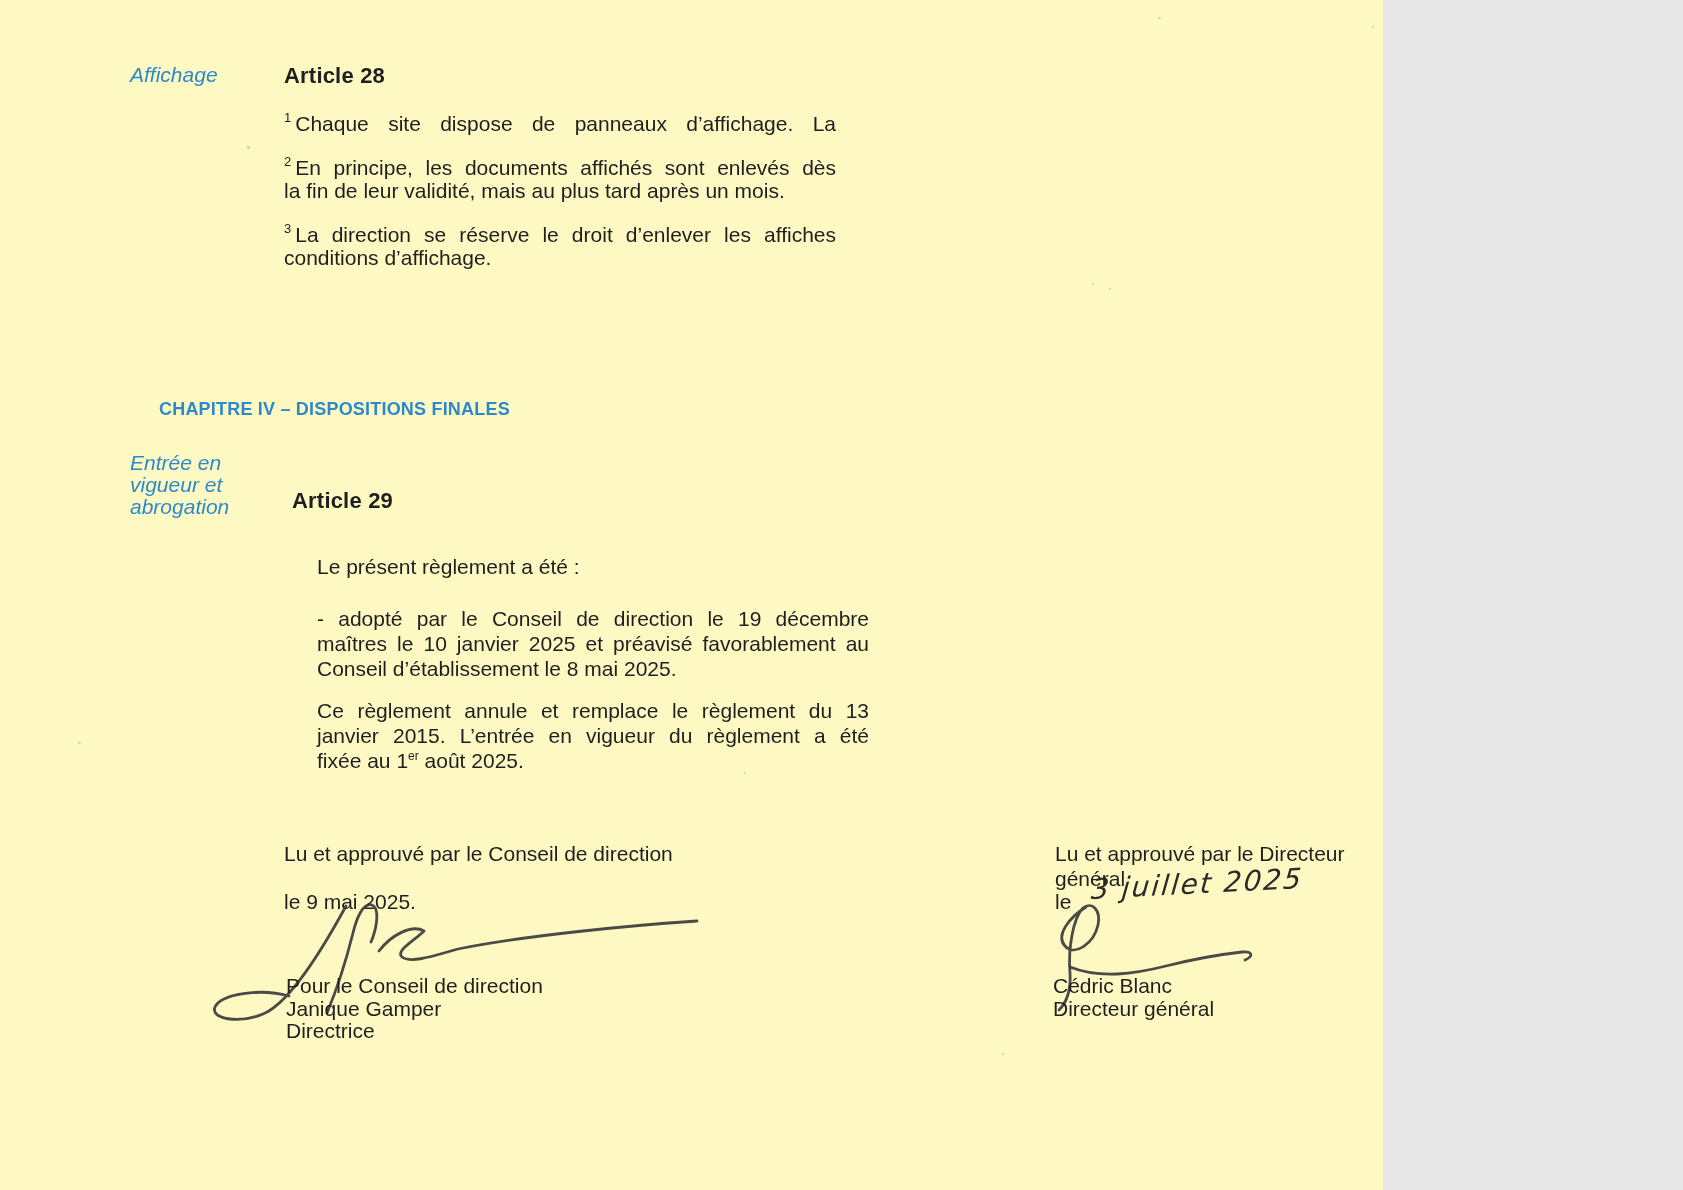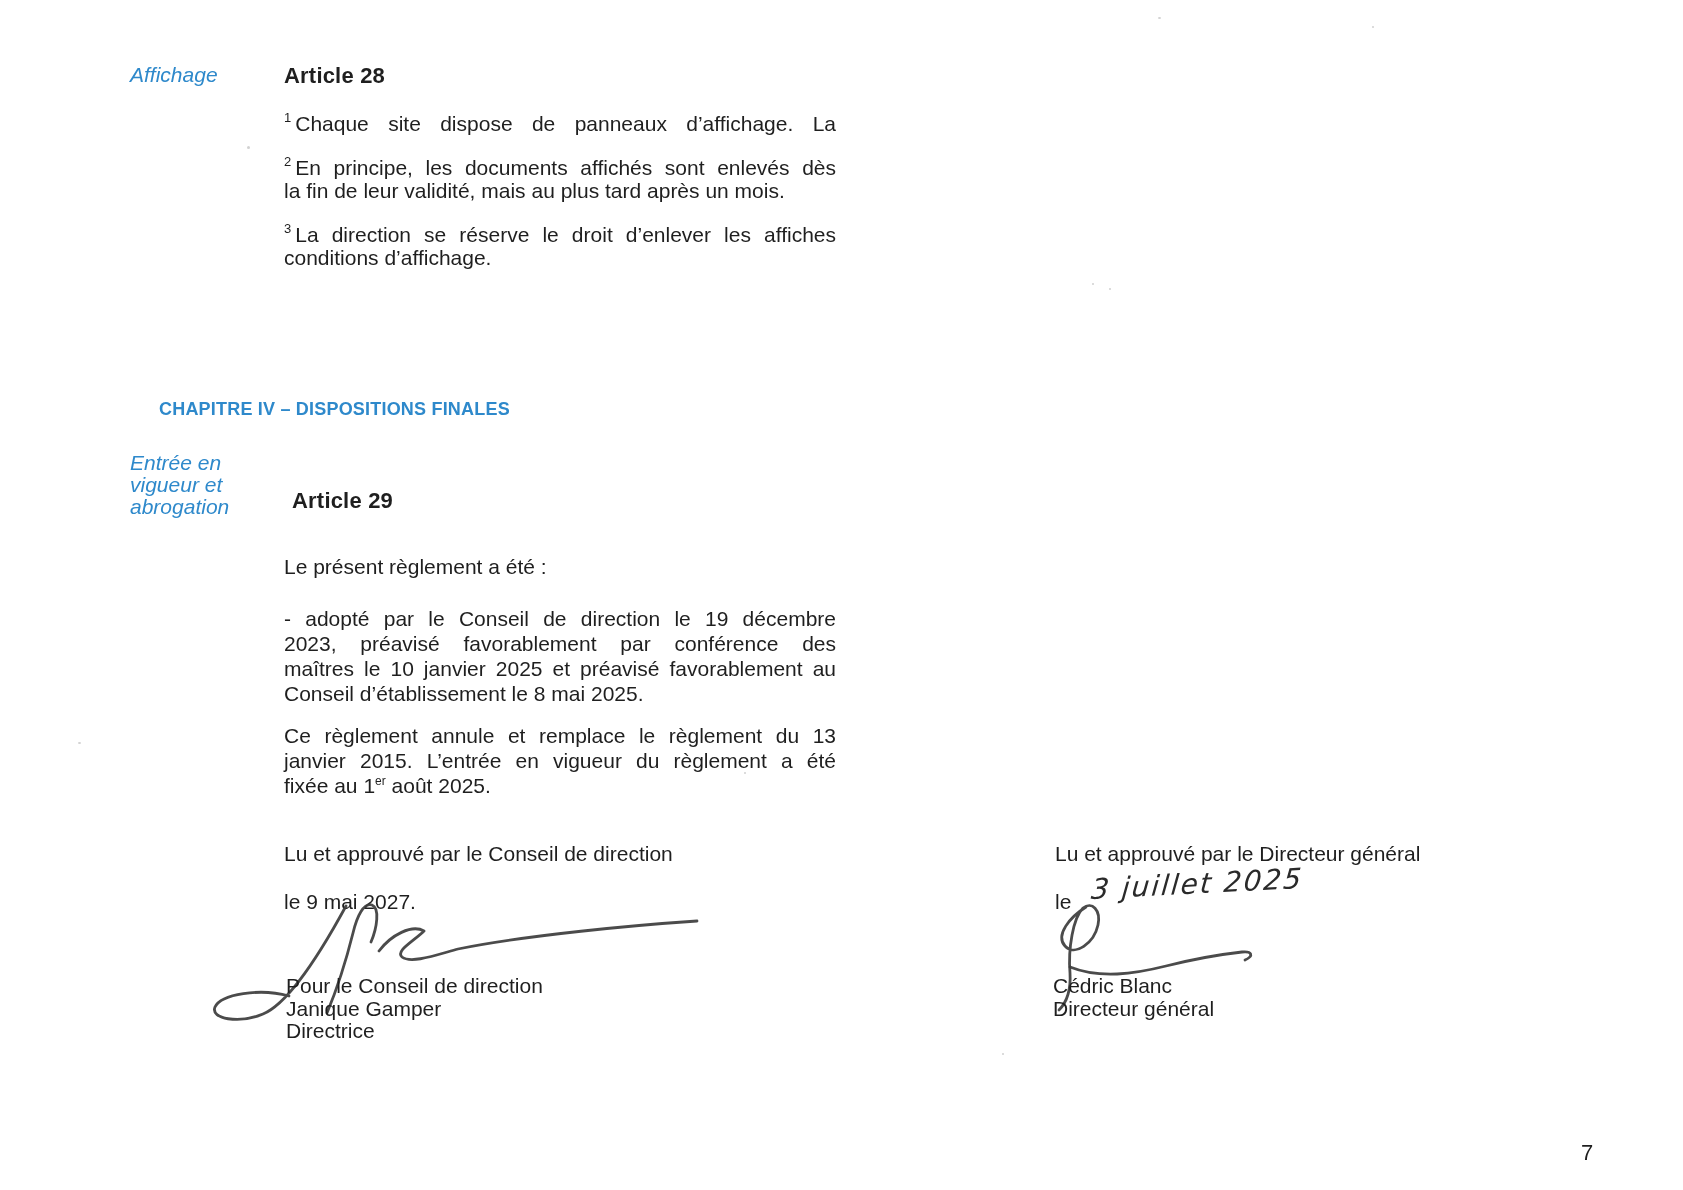--- a/index.html
+++ b/index.html
@@ -1,31 +1,31 @@
 <!DOCTYPE html>
 <html><head>
 <meta charset="utf-8">
 <style>
   html,body{margin:0;padding:0;background:#e8e8e8;}
   .page{
     position:relative;
-    width:1683px;height:1190px;
-    background:#ffffff;
+    width:1383px;height:1190px;
+    background:#fef9c3;
     overflow:hidden;
     font-family:"Liberation Sans",sans-serif;
     color:#1f1f1f;
   }
   .abs{position:absolute;}
 
   .margin-label{font-size:21px;font-style:italic;color:#2e89cb;line-height:22px;white-space:pre-line;}
   .article-title{font-size:22px;font-weight:bold;letter-spacing:.2px;}
   .chapter-heading{font-size:18px;font-weight:bold;color:#2e89cb;letter-spacing:.2px;}
 
   .body-col{width:552px;font-size:21px;line-height:23px;}
-  .body-col29{width:552px;font-size:21px;line-height:25px;}
+  .body-col29{width:552px;font-size:21px;line-height:25px;margin-left:33px;}
   .para{margin:0 0 21px 0;}
   .body-col29 .para{margin:0 0 17px 0;}
   .pline{min-height:23px;}
   .body-col29 .pline{min-height:25px;}
   .jline{text-align:justify;text-align-last:justify;}
   sup.fn{font-size:13px;line-height:0;position:relative;top:-1px;margin-right:4px;}
   sup.inl{font-size:12px;line-height:0;}
 
   .sig-text{font-size:21px;line-height:25px;}
   .sig-names{font-size:21px;line-height:22.5px;}
@@ -75,35 +75,34 @@
 vigueur et
 abrogation</div>
 
   <div class="abs article-title" style="left:292px;top:488px;">Article 29</div>
 
   <div class="abs body-col29" style="left:284px;top:554px;">
     <div class="pline" style="margin-bottom:27px;">Le présent règlement a été :</div>
     <div>
         <div class="para">
           <div class="pline jline">- adopté par le Conseil de direction le 19 décembre</div>
-          <div class="pline jline">2023, préavisé favorablement par conférence des</div>
           <div class="pline jline">maîtres le 10 janvier 2025 et préavisé favorablement au</div>
           <div class="pline">Conseil d’établissement le 8 mai 2025.</div>
         </div>
         <div class="para">
           <div class="pline jline">Ce règlement annule et remplace le règlement du 13</div>
           <div class="pline jline">janvier 2015. L’entrée en vigueur du règlement a été</div>
           <div class="pline">fixée au 1<sup class="inl">er</sup> août 2025.</div>
         </div>
       </div>
   </div>
 
   <div class="abs sig-text" style="left:284px;top:841px;">Lu et approuvé par le Conseil de direction</div>
 
-  <div class="abs sig-text" style="left:284px;top:889px;">le 9 mai 2027.</div>
+  <div class="abs sig-text" style="left:284px;top:889px;">le 9 mai 2025.</div>
 
   <svg class="sig abs" style="left:205px;top:893px;" width="500" height="130" viewBox="0 0 500 130">
     <path d="M 84,103 C 55,95 16,101 10,114 C 5,126 34,131 58,121 C 80,112 110,70 141,13"></path>
     <path d="M 122,120 C 132,96 142,64 148,40 C 152,23 159,9 167,12 C 175,15 172,35 166,49"></path>
     <path d="M 174,58 C 186,42 207,31 219,38 C 209,48 190,58 197,64 C 206,71 231,62 253,56 C 322,42 432,32 492,28"></path>
   </svg>
 
   <div class="abs sig-names" style="left:286px;top:975px;">
     <div>Pour le Conseil de direction</div>
     <div>Janique Gamper</div>

